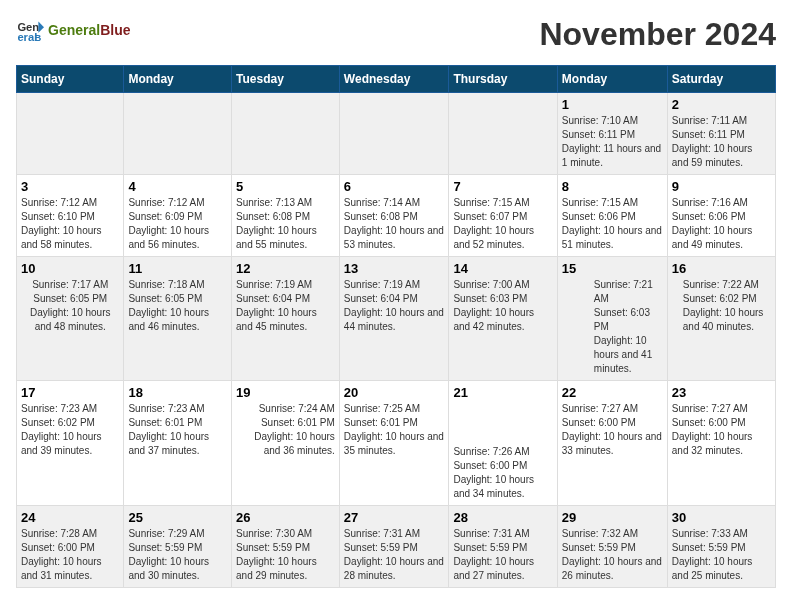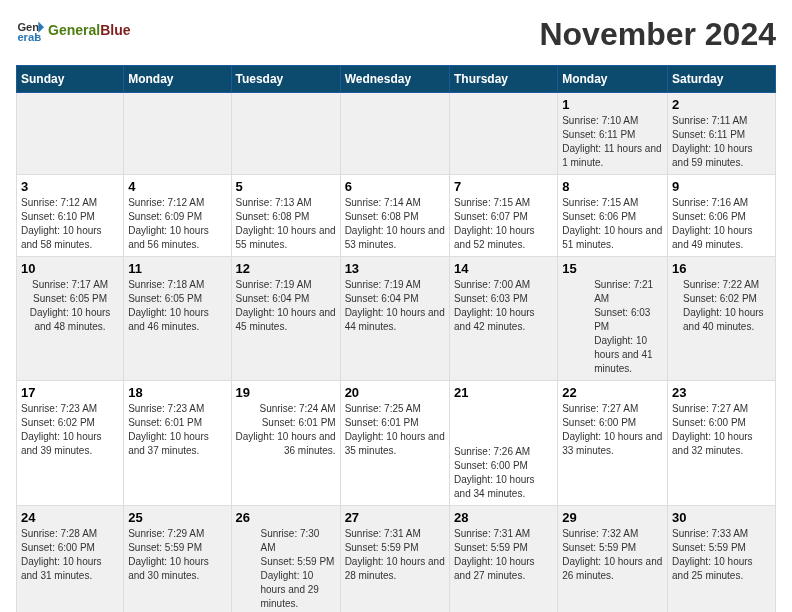--- a/index.html
+++ b/index.html
@@ -288,21 +288,21 @@
 Daylight: 10 hours and 31 minutes.</div>
         </td>
         <td>
           <span class="day-number">25</span>
           <div class="day-info" style="white-space: pre-line;">Sunrise: 7:29 AM
 Sunset: 5:59 PM
 Daylight: 10 hours and 30 minutes.</div>
         </td>
         <td>
           <span class="day-number">26</span>
-          <div class="day-info" style="white-space: pre-line; margin-left: 25px;">Sunrise: 7:30 AM
+          <div class="day-info" style="white-space: pre-line;">Sunrise: 7:30 AM
 Sunset: 5:59 PM
 Daylight: 10 hours and 29 minutes.</div>
         </td>
         <td>
           <span class="day-number">27</span>
           <div class="day-info" style="white-space: pre-line;">Sunrise: 7:31 AM
 Sunset: 5:59 PM
 Daylight: 10 hours and 28 minutes.</div>
         </td>
         <td>

